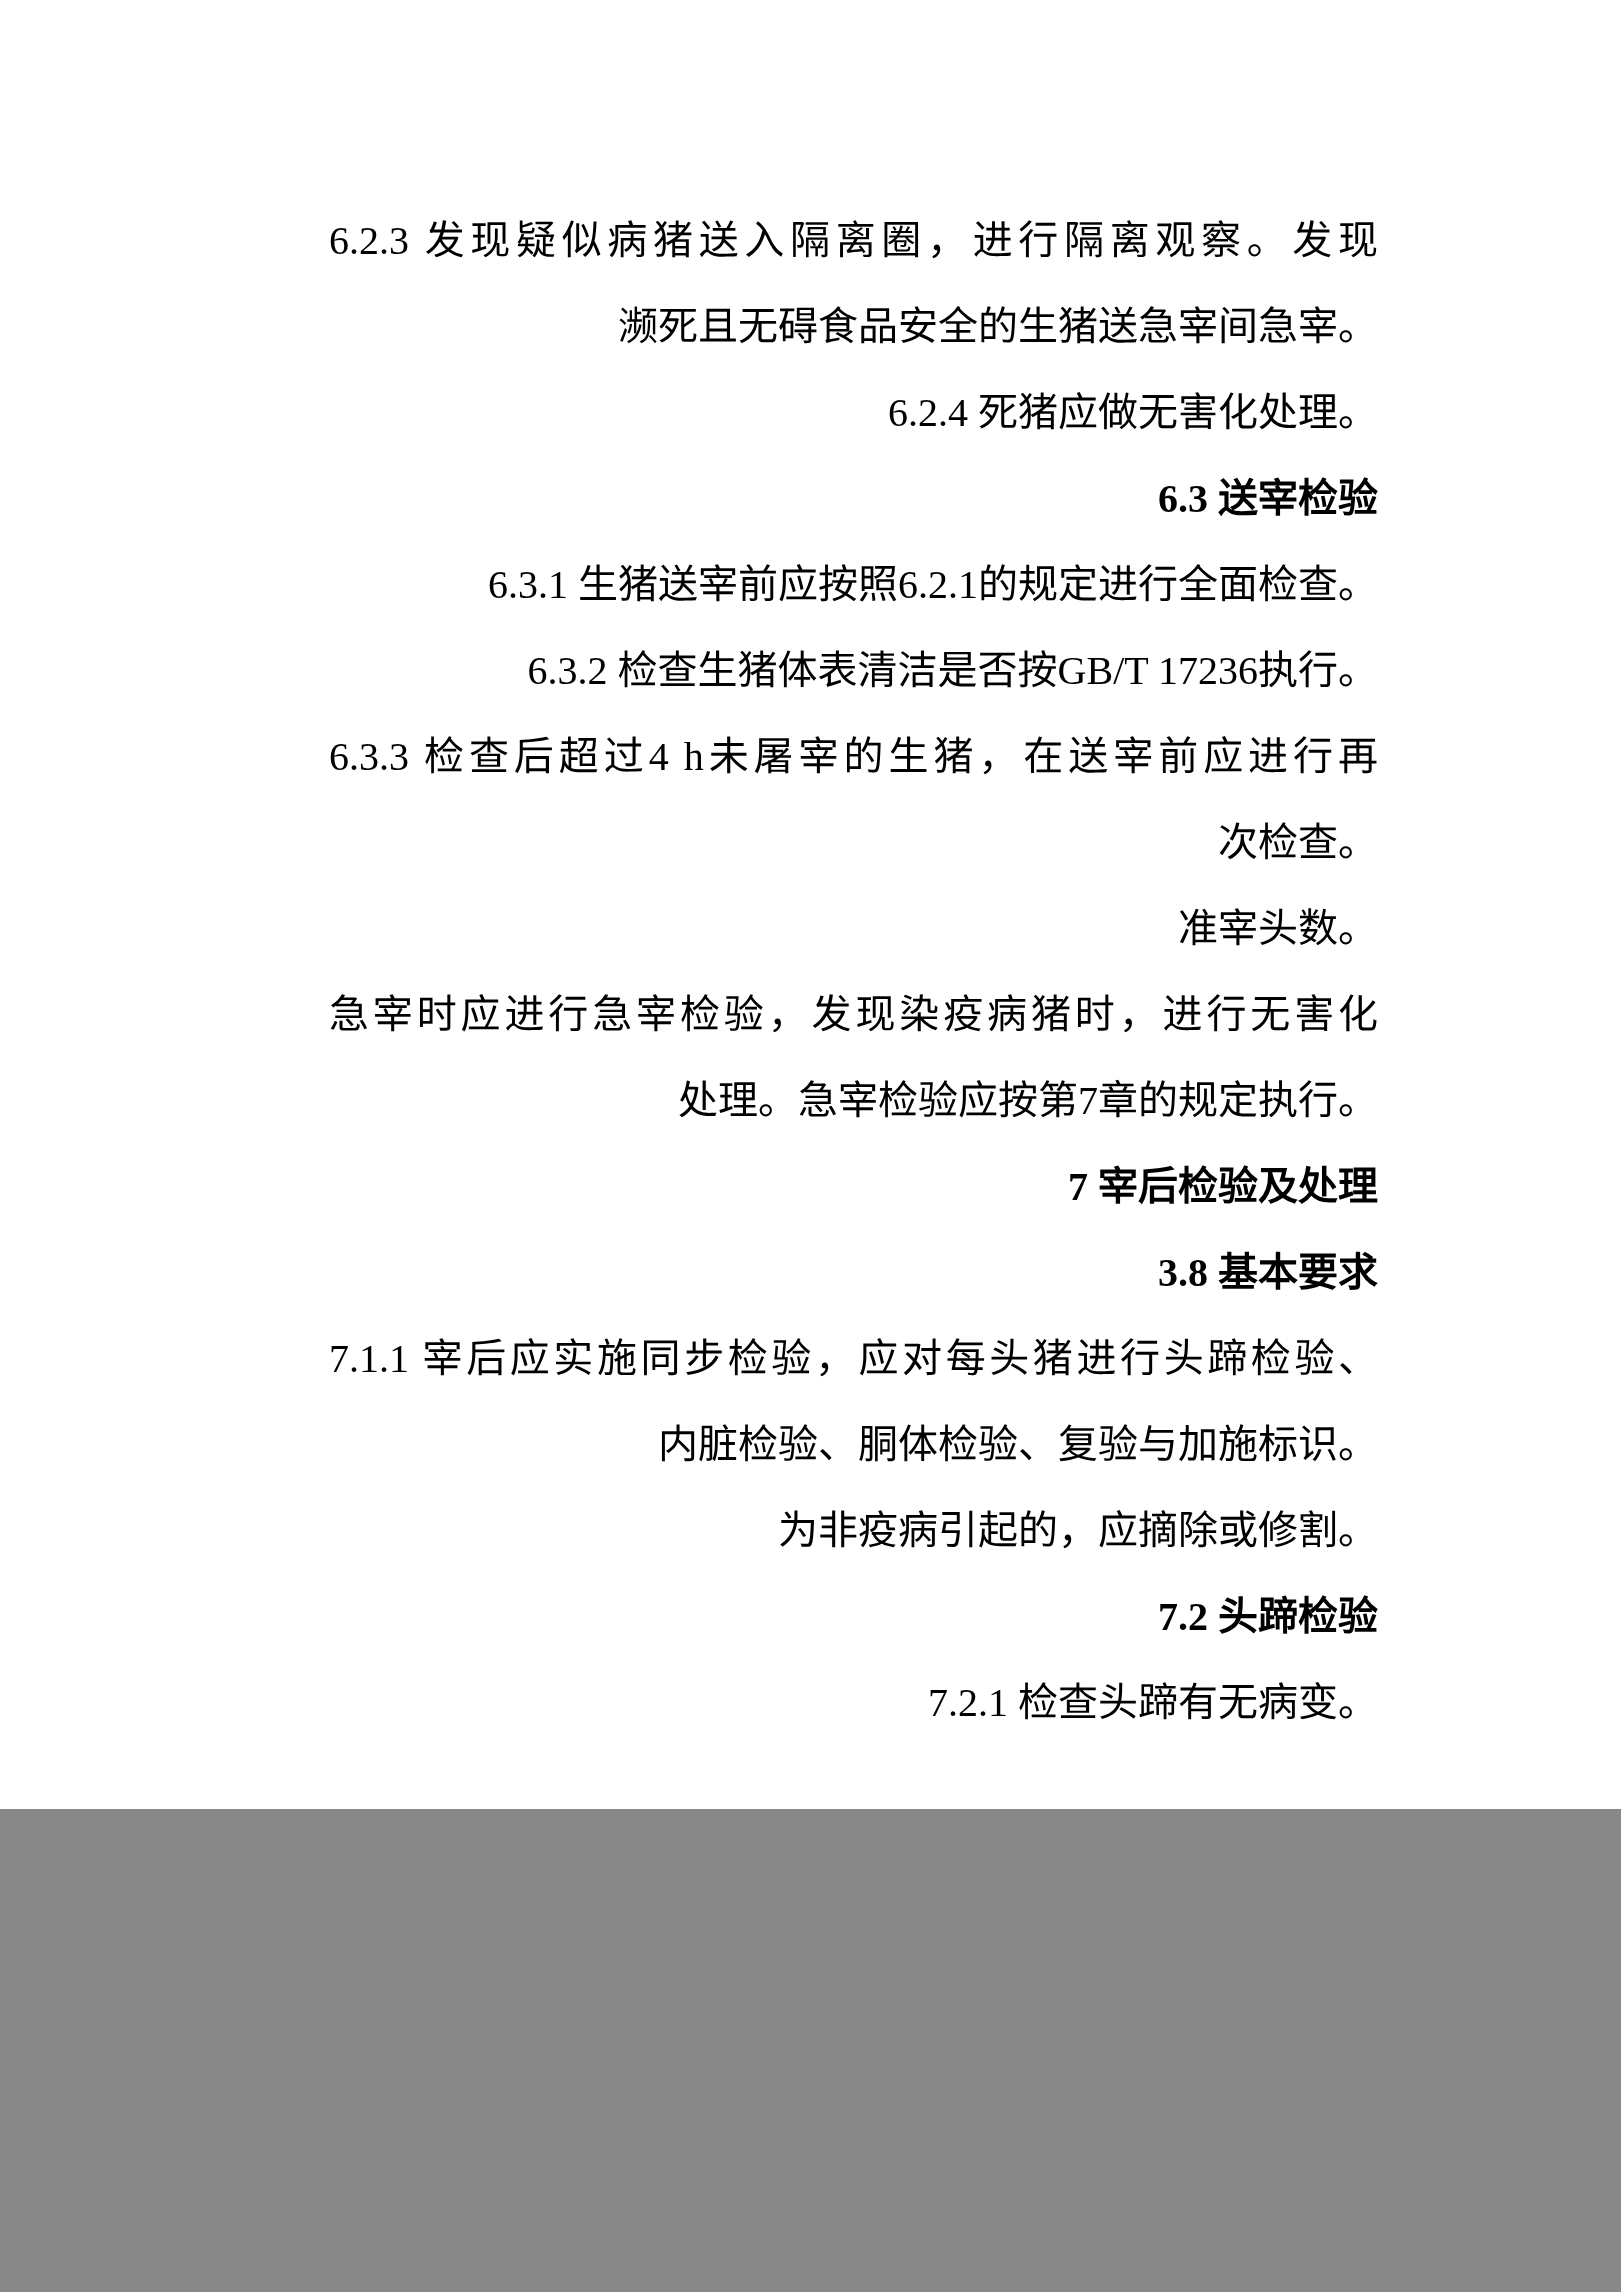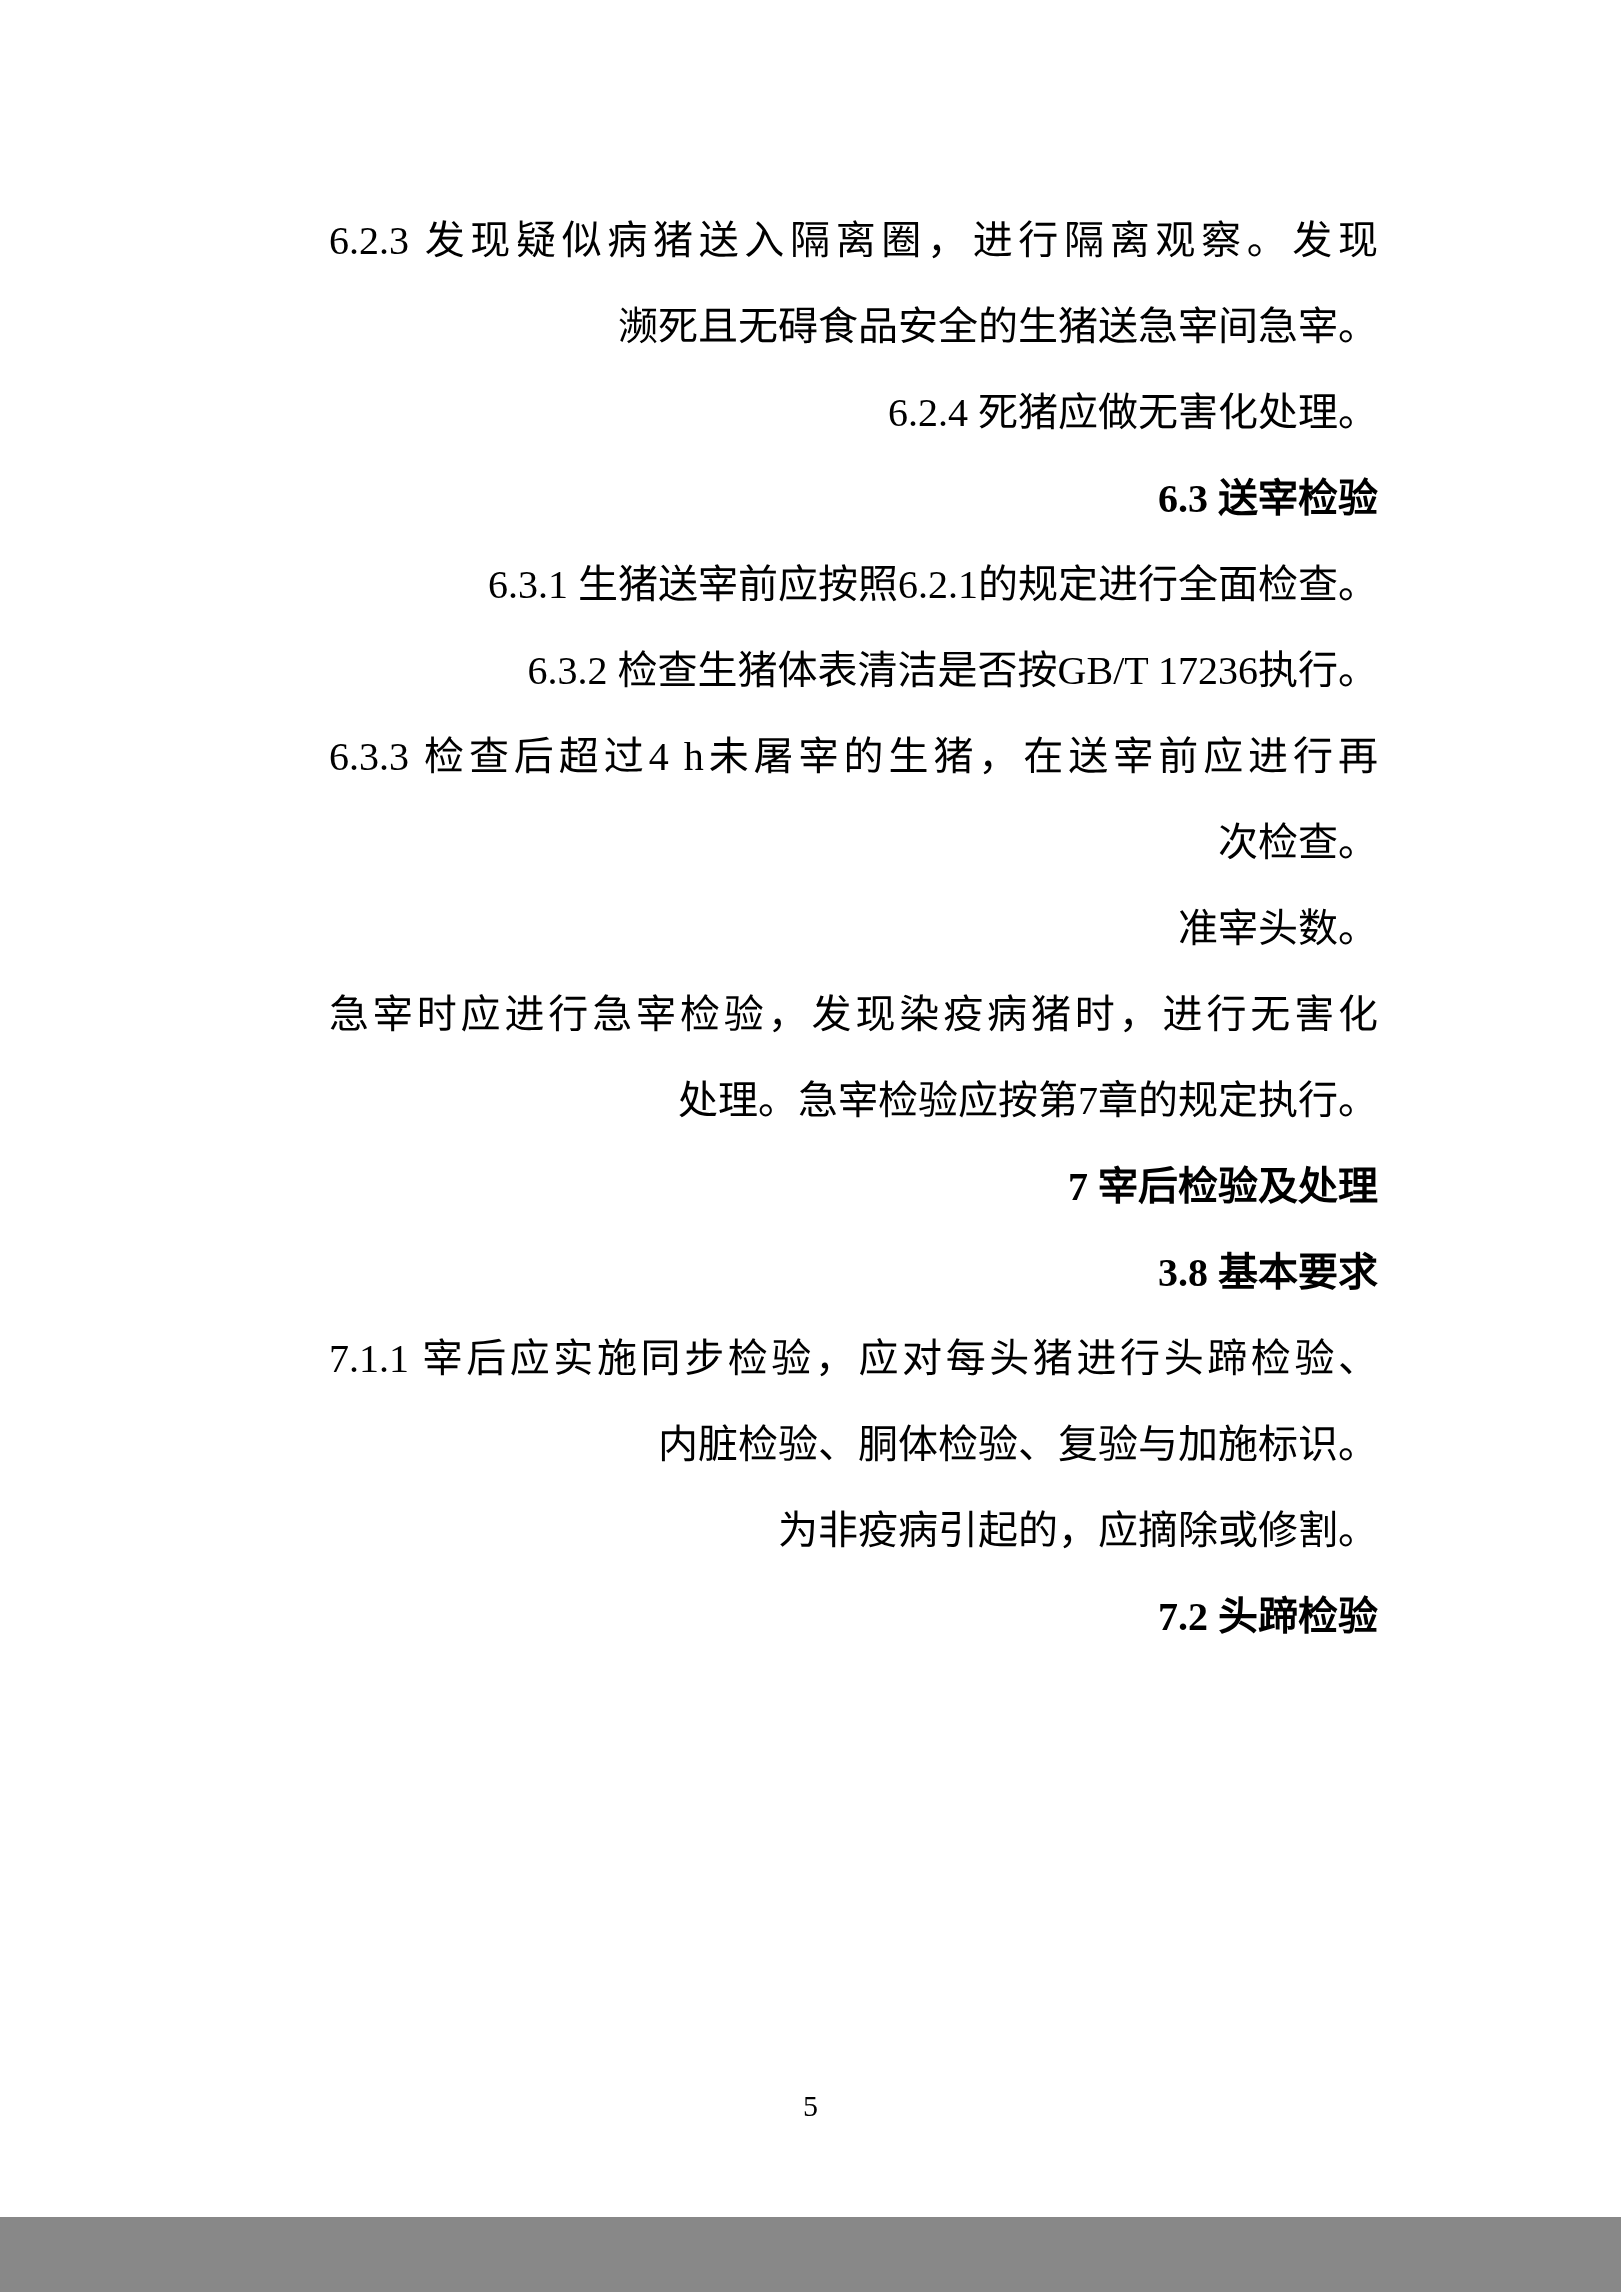--- a/index.html
+++ b/index.html
@@ -4,21 +4,21 @@
 <title>Document</title>
 <style>
   html, body {
     margin: 0;
     padding: 0;
     background: #888;
   }
   .page {
     position: relative;
     width: 1621px;
-    height: 2217px;
+    height: 1809px;
     margin: 0 auto;
     background: #ffffff;
     color: #000000;
     font-family: "Liberation Serif", "DejaVu Serif", serif;
     overflow: hidden;
   }
   .content {
     position: absolute;
     left: 245px;
     top: 198px;
@@ -93,18 +93,21 @@
       <div class="para body">
         <div class="line indent fill">7.1.1 宰后应实施同步检验，应对每头猪进行头蹄检验、</div>
         <div class="line">内脏检验、胴体检验、复验与加施标识。</div>
       </div>
       <div class="para body">
         <div class="line">为非疫病引起的，应摘除或修割。</div>
       </div>
       <div class="para heading">
         <div class="line indent">7.2 头蹄检验</div>
       </div>
+      <div class="para body">
+        <div class="line indent">7.2.1 检查头蹄有无病变。</div>
+      </div>
     </main>
   <div class="footer">
     <span class="pagenum">5</span>
   </div>
 </div>
 
 
 </body></html>

